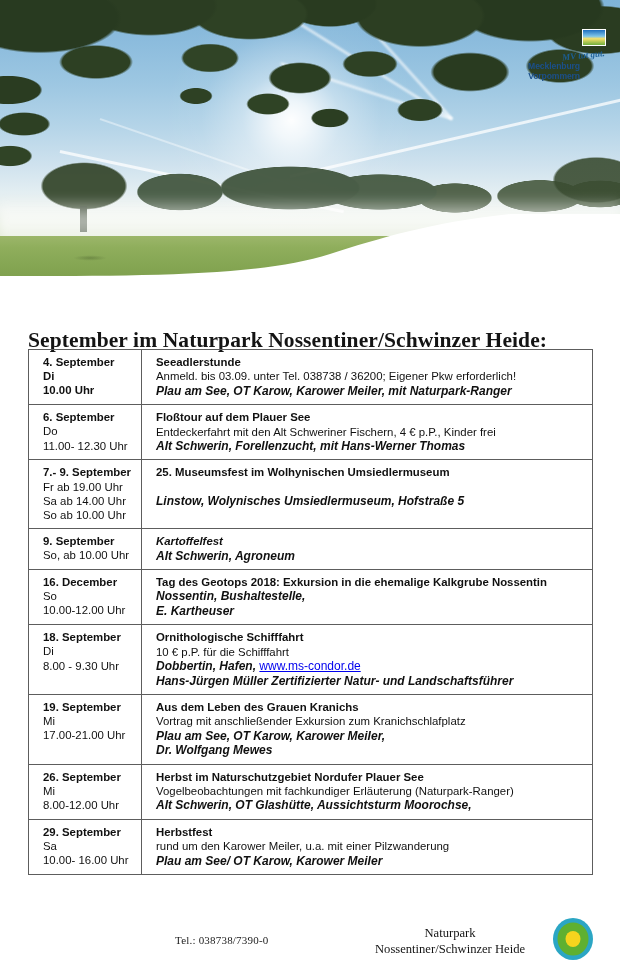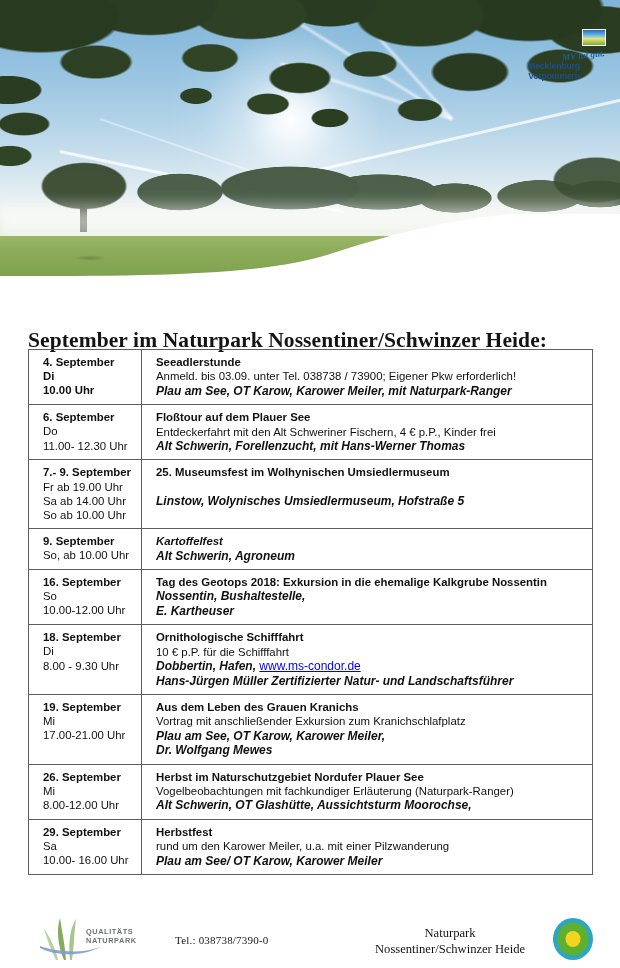--- a/index.html
+++ b/index.html
@@ -206,21 +206,21 @@
     <tbody>
 
       <tr>
         <td>
           <div class="d-line b">4. September</div>
           <div class="d-line b">Di</div>
           <div class="d-line b">10.00 Uhr</div>
         </td>
         <td>
           <div class="e-title">Seeadlerstunde</div>
-          <div class="e-desc">Anmeld. bis 03.09. unter Tel. 038738 / 73900;  Eigener Pkw erforderlich!</div>
+          <div class="e-desc">Anmeld. bis 03.09. unter Tel. 038738 / 36200;  Eigener Pkw erforderlich!</div>
           <div class="e-loc">Plau am See, OT Karow, Karower Meiler, mit Naturpark-Ranger</div>
         </td>
       </tr>
 
       <tr>
         <td>
           <div class="d-line b">6. September</div>
           <div class="d-line">Do</div>
           <div class="d-line">11.00- 12.30 Uhr</div>
         </td>
@@ -251,21 +251,21 @@
           <div class="d-line">So, ab 10.00 Uhr</div>
         </td>
         <td>
           <div class="e-title i">Kartoffelfest</div>
           <div class="e-loc">Alt Schwerin, Agroneum</div>
         </td>
       </tr>
 
       <tr>
         <td>
-          <div class="d-line b">16. September</div>
+          <div class="d-line b">16. December</div>
           <div class="d-line">So</div>
           <div class="d-line">10.00-12.00 Uhr</div>
         </td>
         <td>
           <div class="e-title">Tag des Geotops 2018: Exkursion in die ehemalige Kalkgrube Nossentin</div>
           <div class="e-loc">Nossentin, Bushaltestelle,</div>
           <div class="e-loc">E. Kartheuser</div>
         </td>
       </tr>
 
@@ -321,32 +321,20 @@
           <div class="e-desc">rund um den Karower Meiler, u.a. mit einer Pilzwanderung</div>
           <div class="e-loc">Plau am See/ OT Karow, Karower Meiler</div>
         </td>
       </tr>
 
     </tbody>
   </table>
 
   <div class="footer">
 
-    <div class="qn">
-      <svg width="108" height="46" viewBox="0 0 108 46">
-        <path d="M26,44 C20,30 18,14 22,2 C24,14 27,30 28,44 Z" fill="#86ab63"></path>
-        <path d="M32,44 C30,28 32,12 38,3 C36,16 36,31 34,44 Z" fill="#9cbf7d" opacity="0.9"></path>
-        <path d="M18,44 C12,32 8,20 6,12 C12,22 18,33 20,44 Z" fill="#a9c98c" opacity="0.85"></path>
-        <path d="M2,30 C18,36 44,38 62,31 C44,41 18,40 2,32 Z" fill="#7d9ccd" opacity="0.9"></path>
-      </svg>
-      <div class="qn-text">
-        <span>QUALITÄTS</span><br>
-        <span>NATURPARK</span>
-      </div>
-    </div>
 
     <div class="tel">Tel.: 038738/7390-0</div>
 
     <div class="np">
       <span>Naturpark</span><br>
       <span>Nossentiner/Schwinzer Heide</span>
     </div>
   </div>
 
   <svg class="circlogo" viewBox="0 0 44 44">

